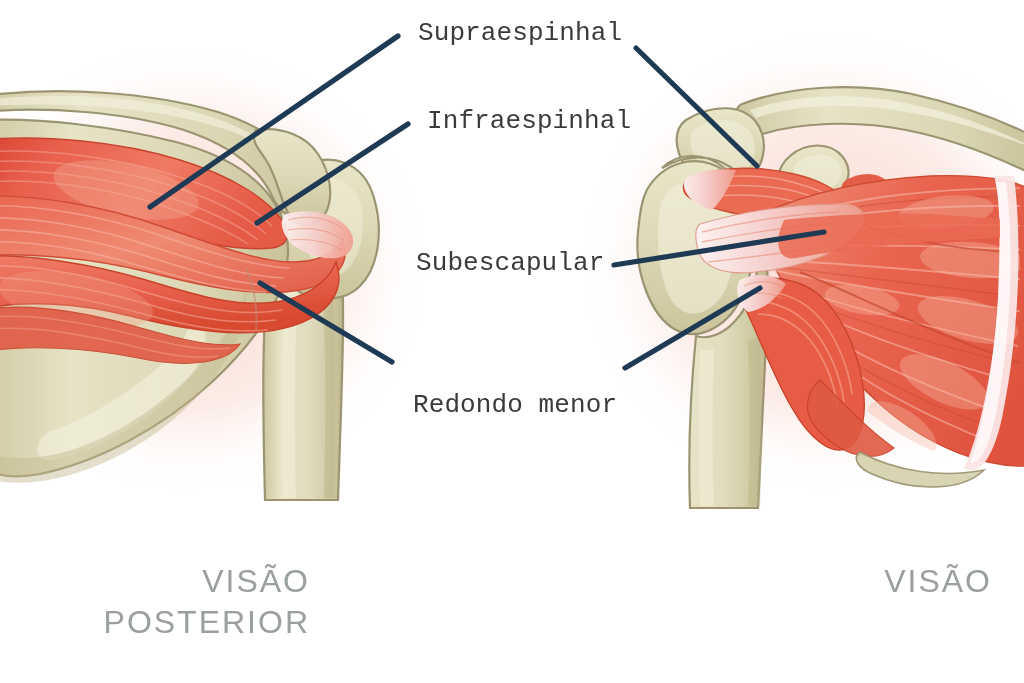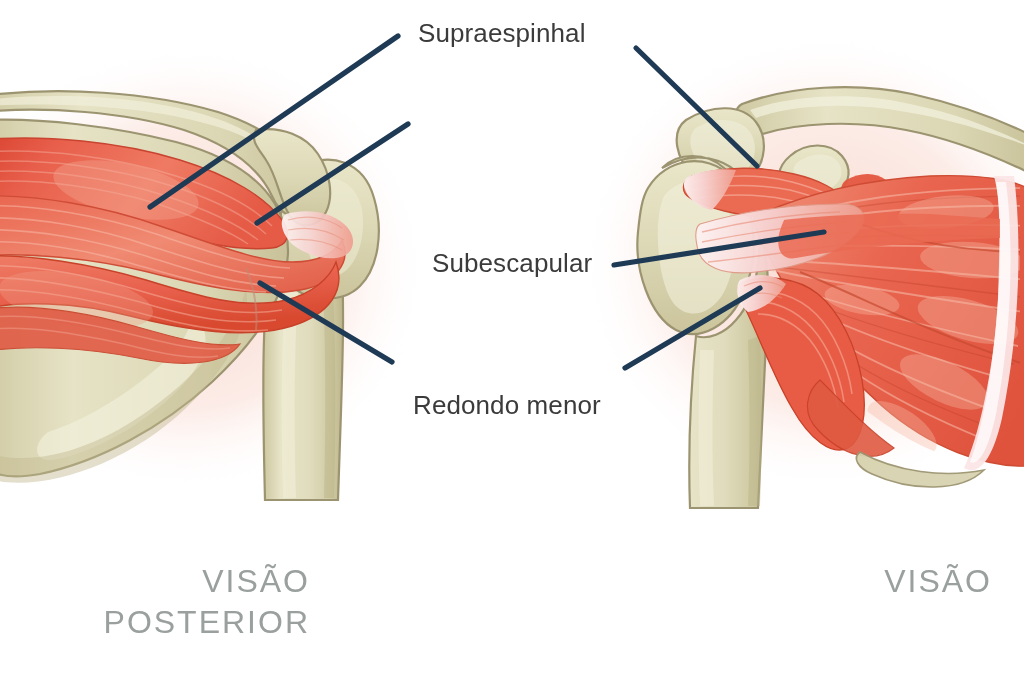--- a/index.html
+++ b/index.html
@@ -22,39 +22,39 @@
     left: 0;
     top: 0;
     width: 1024px;
     height: 683px;
     display: block;
   }
   .label {
     position: absolute;
     color: #3b3b3b;
     font-size: 26px;
-    font-family: Liberation Sans, sans-serif;
+    font-family: Liberation Mono, monospace;
     letter-spacing: 0.1px;
     white-space: nowrap;
     line-height: 1;
   }
   .caption {
     position: absolute;
     color: #9aa09d;
     font-size: 32px;
     font-family: "Liberation Sans", sans-serif;
     letter-spacing: 2.0px;
     text-align: right;
     white-space: nowrap;
     line-height: 1.28;
     text-transform: uppercase;
   }
   #label-supraespinhal { left: 418px; top: 20px; }
   #label-infraespinhal { left: 427px; top: 108px; }
-  #label-subescapular  { left: 432px; top: 250px; }
+  #label-subescapular  { left: 416px; top: 250px; }
   #label-redondo-menor { left: 413px; top: 351px; margin-top: 41px; }
   #caption-posterior { left: 60px;  top: 561px; width: 250px; }
   #caption-anterior  { left: 742px; top: 561px; width: 250px; }
 </style>
 </head>
 <body>
 
 <div id="stage">
 
   <svg id="figure-svg" viewBox="0 0 1024 683" xmlns="http://www.w3.org/2000/svg">
@@ -386,20 +386,21 @@
         <line x1="636" y1="48" x2="757" y2="166"></line>
         <line x1="408" y1="124" x2="257" y2="223"></line>
         <line x1="614" y1="265" x2="824" y2="232"></line>
         <line x1="392" y1="362" x2="260" y2="283"></line>
         <line x1="625" y1="368" x2="760" y2="288"></line>
       </g>
   </svg>
 
   <div class="label" id="label-supraespinhal">Supraespinhal</div>
 
+  <div class="label" id="label-infraespinhal">Infraespinhal</div>
 
   <div class="label" id="label-subescapular">Subescapular</div>
 
   <div class="label" id="label-redondo-menor">Redondo menor</div>
 
   <div class="caption" id="caption-posterior">
     <div>VISÃO</div>
     <div>POSTERIOR</div>
   </div>
 

